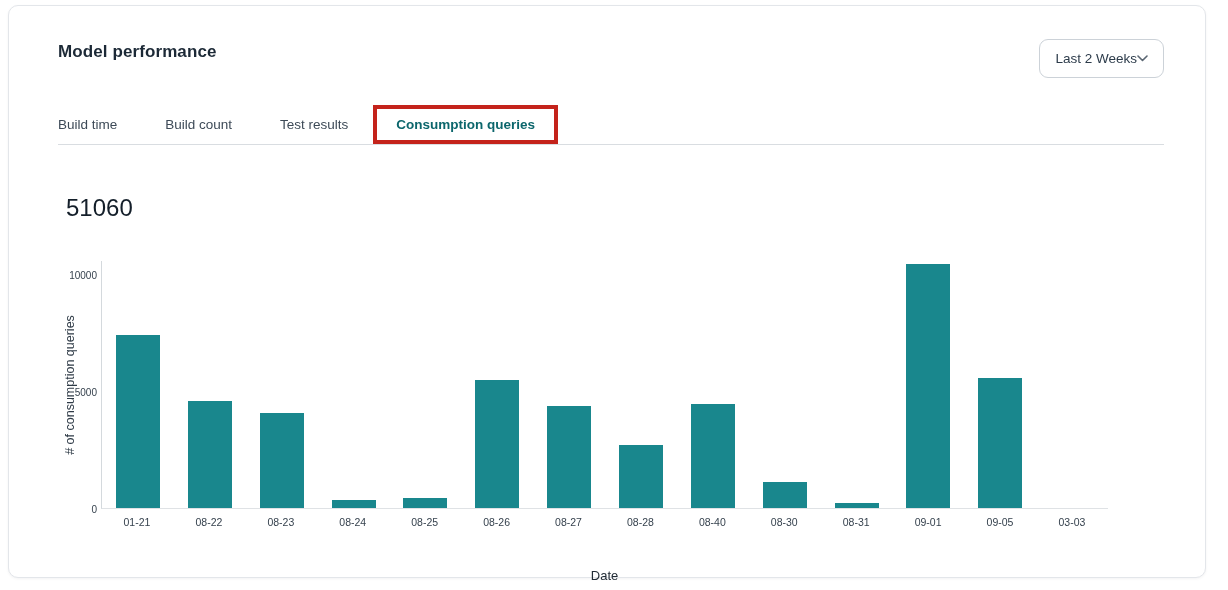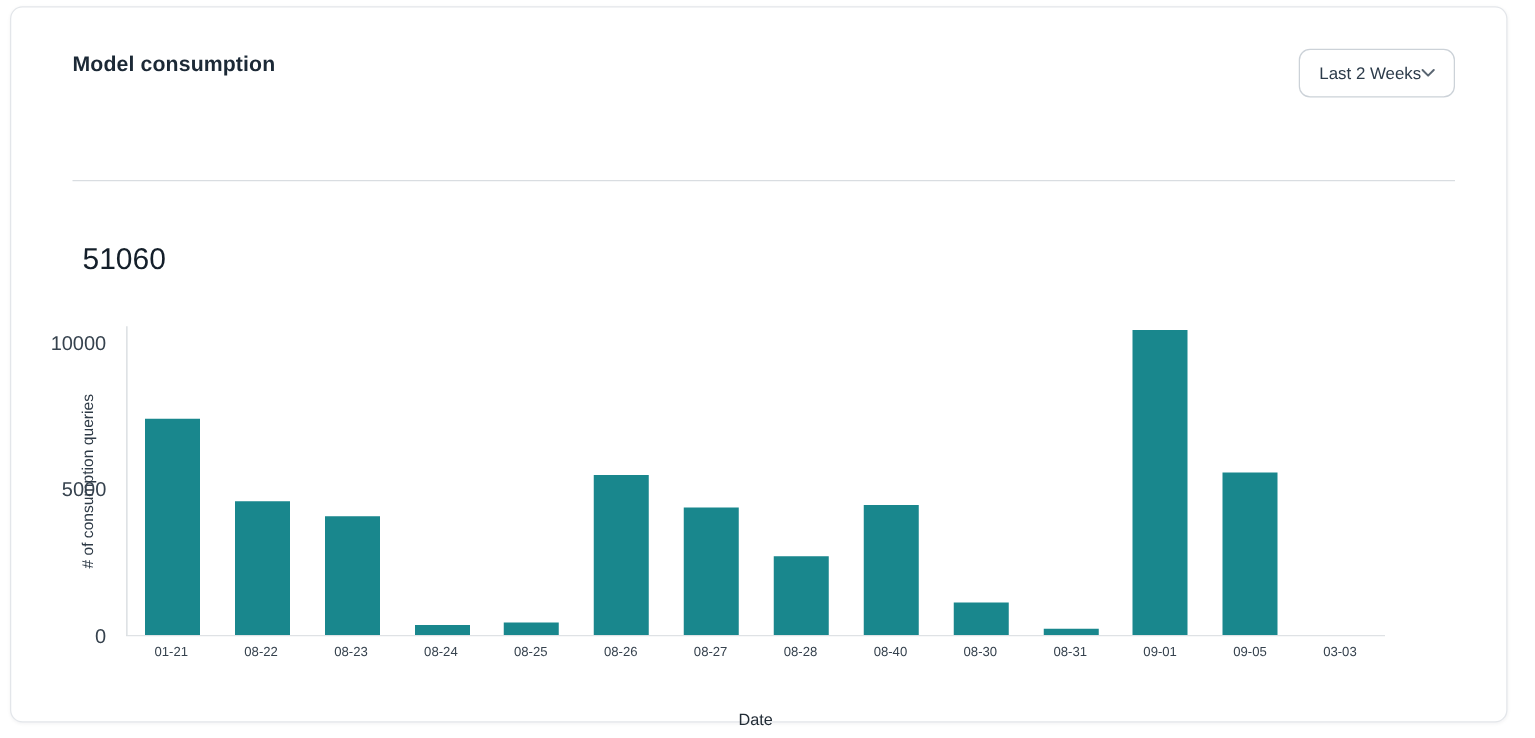--- a/index.html
+++ b/index.html
@@ -65,22 +65,22 @@
   .y-axis-title {
     position: absolute; left: 61px; top: 379px;
     transform: translate(-50%,-50%) rotate(-90deg);
     font-size: 12.5px; color: #2e3a46; white-space: nowrap;
   }
   .y-ticks {
     position: absolute; left: 0; top: 255px;
     width: 88px; height: 248px;
   }
   .y-ticks span {
-    position: absolute; right: 12px;
-    font-size: 16px; color: #36424e; line-height: 13px;
+    position: absolute; right: 0;
+    font-size: 10px; color: #36424e; line-height: 13px;
   }
   .plot {
     position: absolute; left: 92px; top: 255px;
     width: 1007px; height: 248px;
     border-left: 1px solid #d4d9dd;
     border-bottom: 1px solid #dfe2e5;
     display: flex; align-items: flex-end;
   }
   .slot { flex: 1; display: flex; justify-content: center; align-items: flex-end; height: 100%; }
   .bar { width: 44px; background: #19878d; }
@@ -96,29 +96,37 @@
     position: absolute; left: 92px; top: 533px;
     width: 1007px; text-align: center;
     font-size: 13px; color: #222c36; margin-top: 29px;
   }
 </style>
 </head>
 <body>
 
 <div class="card">
 
-  <h1 class="page-title">Model consumption</h1>
+  <h1 class="page-title">Model performance</h1>
 
   <button class="dropdown">
     <span>Last 2 Weeks</span>
     <svg class="chev" viewBox="0 0 11 7">
       <path d="M1 1 L5.5 5.5 L10 1" fill="none" stroke="#5a6672" stroke-width="1.6" stroke-linecap="round" stroke-linejoin="round"></path>
     </svg>
   </button>
 
+  <div class="tabs">
+    <div class="tab">Build time</div>
+    <div class="tab">Build count</div>
+    <div class="tab">Test results</div>
+    <div class="annotation-box">
+      <div class="tab active">Consumption queries</div>
+    </div>
+  </div>
   <div class="tab-divider"></div>
 
   <div class="metric-value">51060</div>
 
   <div>
     <div class="y-axis-title"># of consumption queries</div>
     <div class="y-ticks" id="yticks">
         <span style="bottom: -6.5px;">0</span>
         <span style="bottom: 110.481px;">5000</span>
         <span style="bottom: 227.462px;">10000</span>

